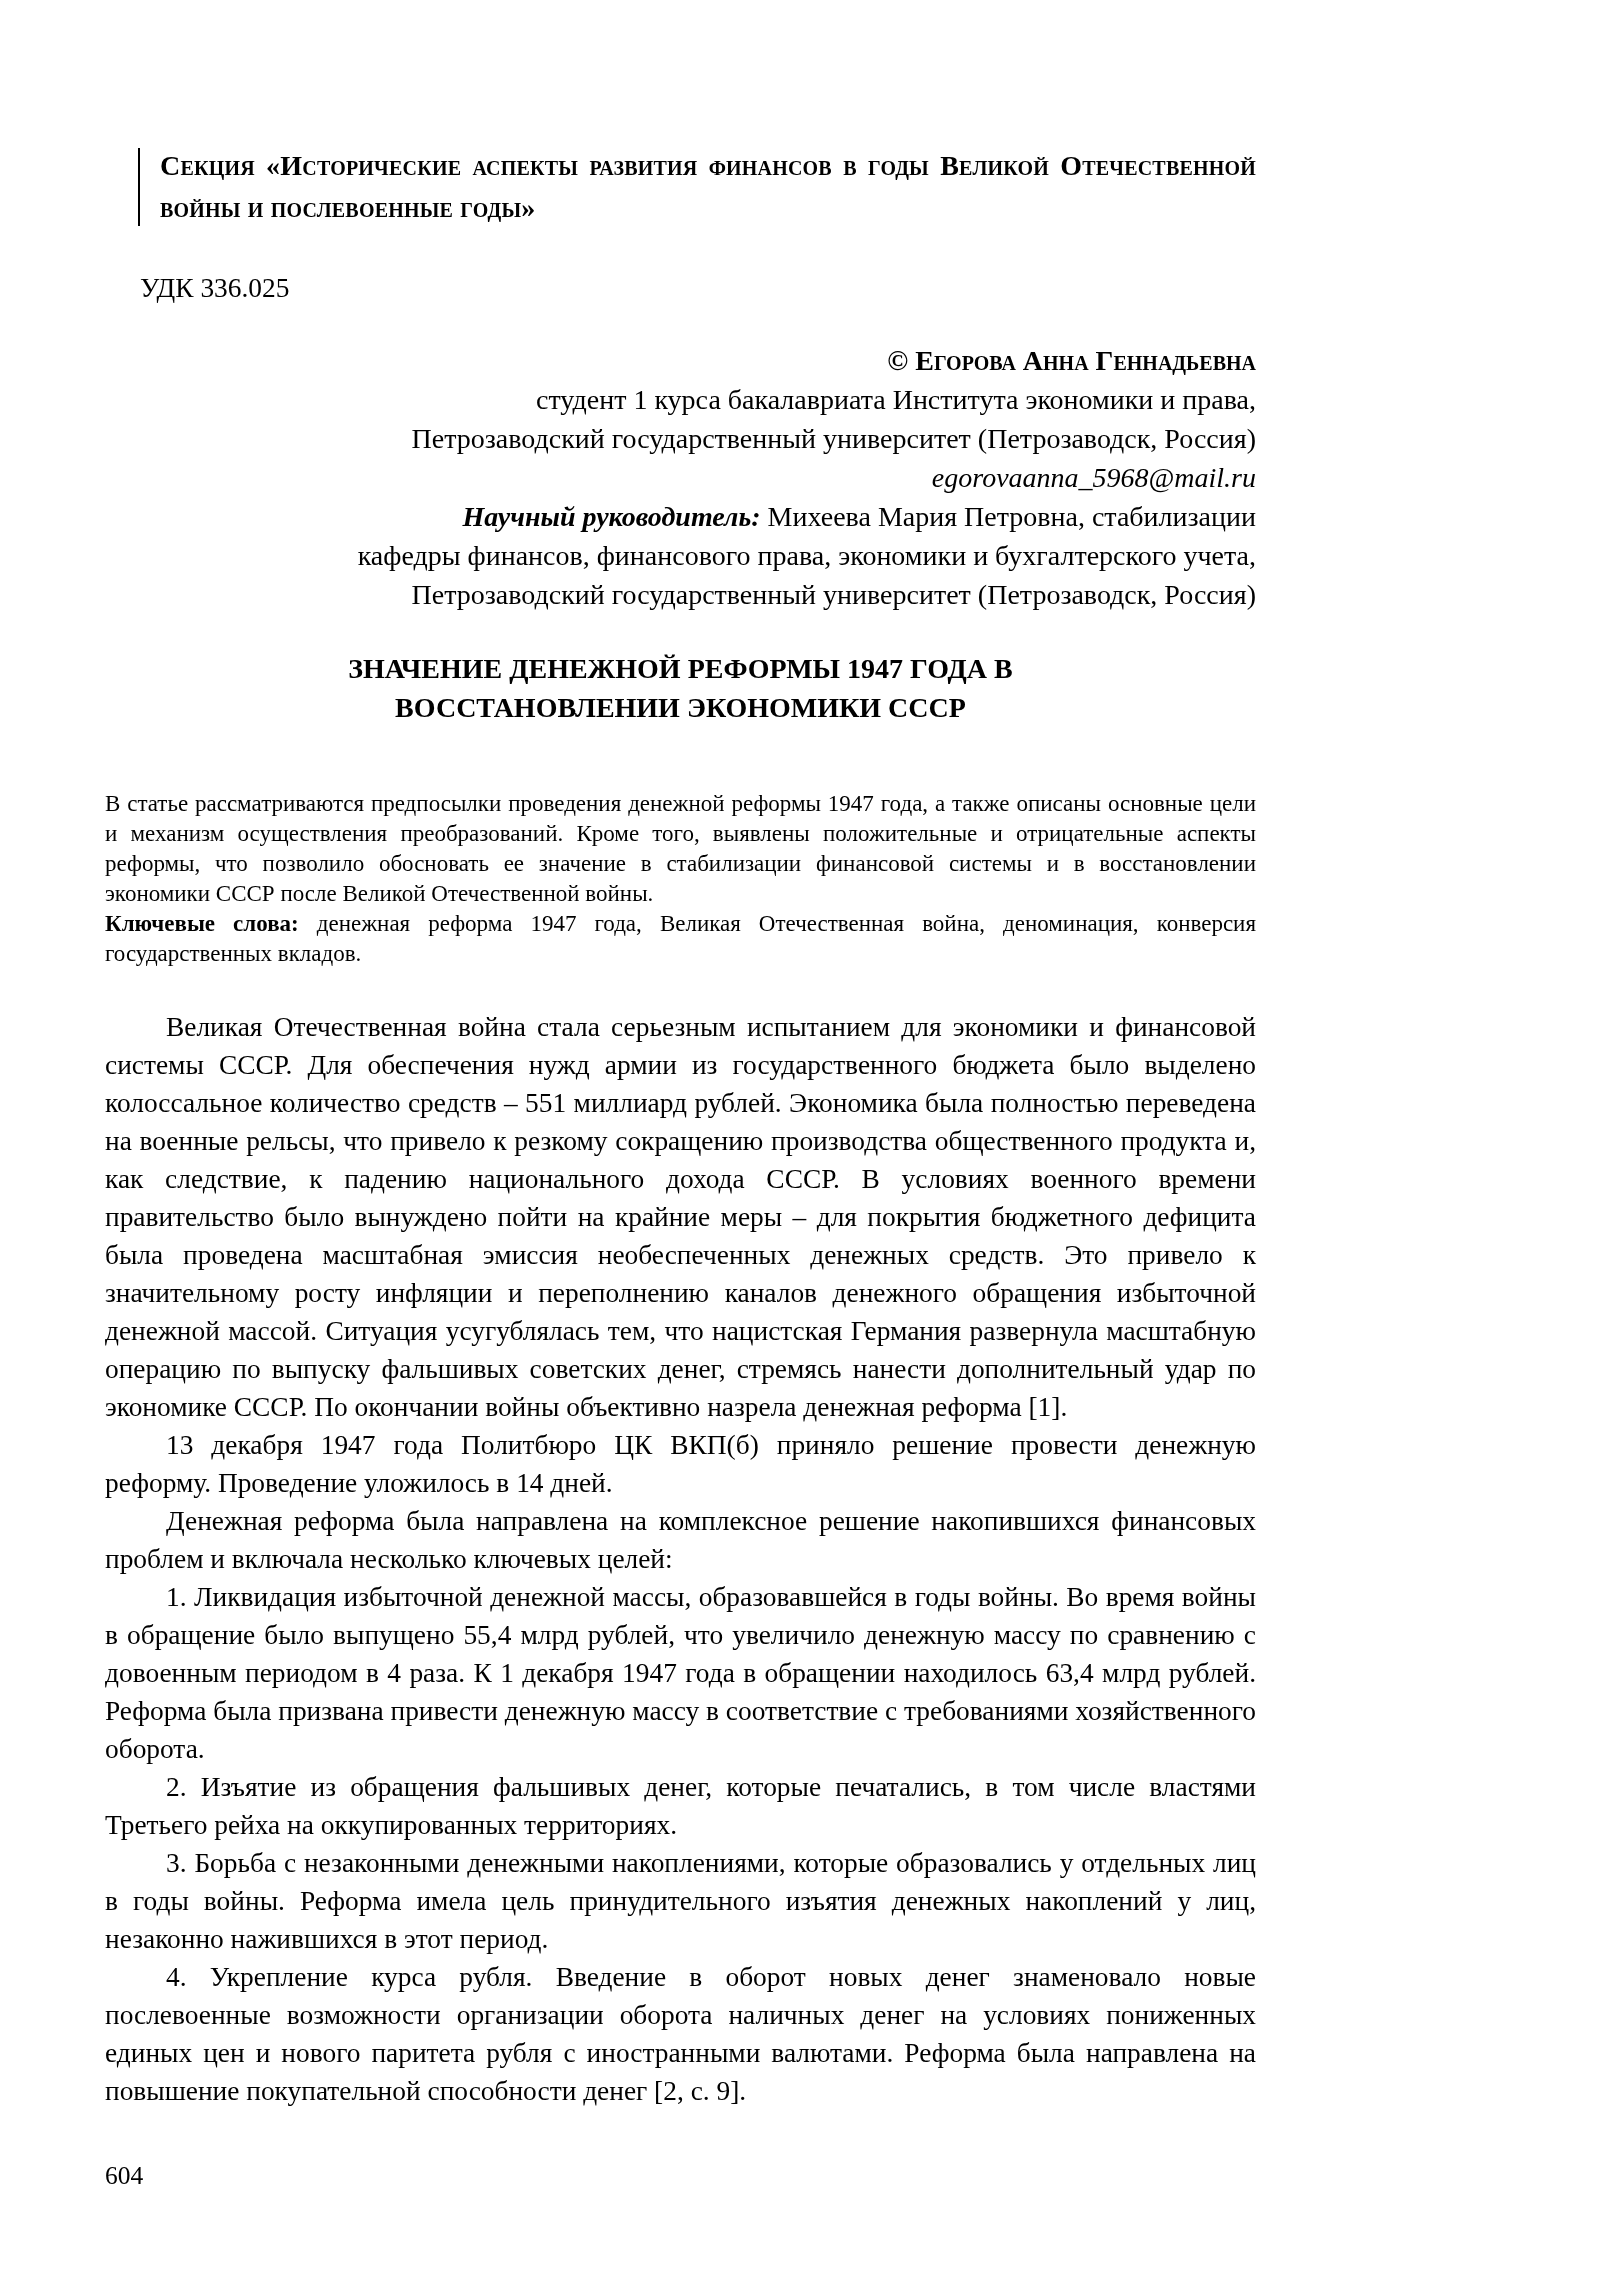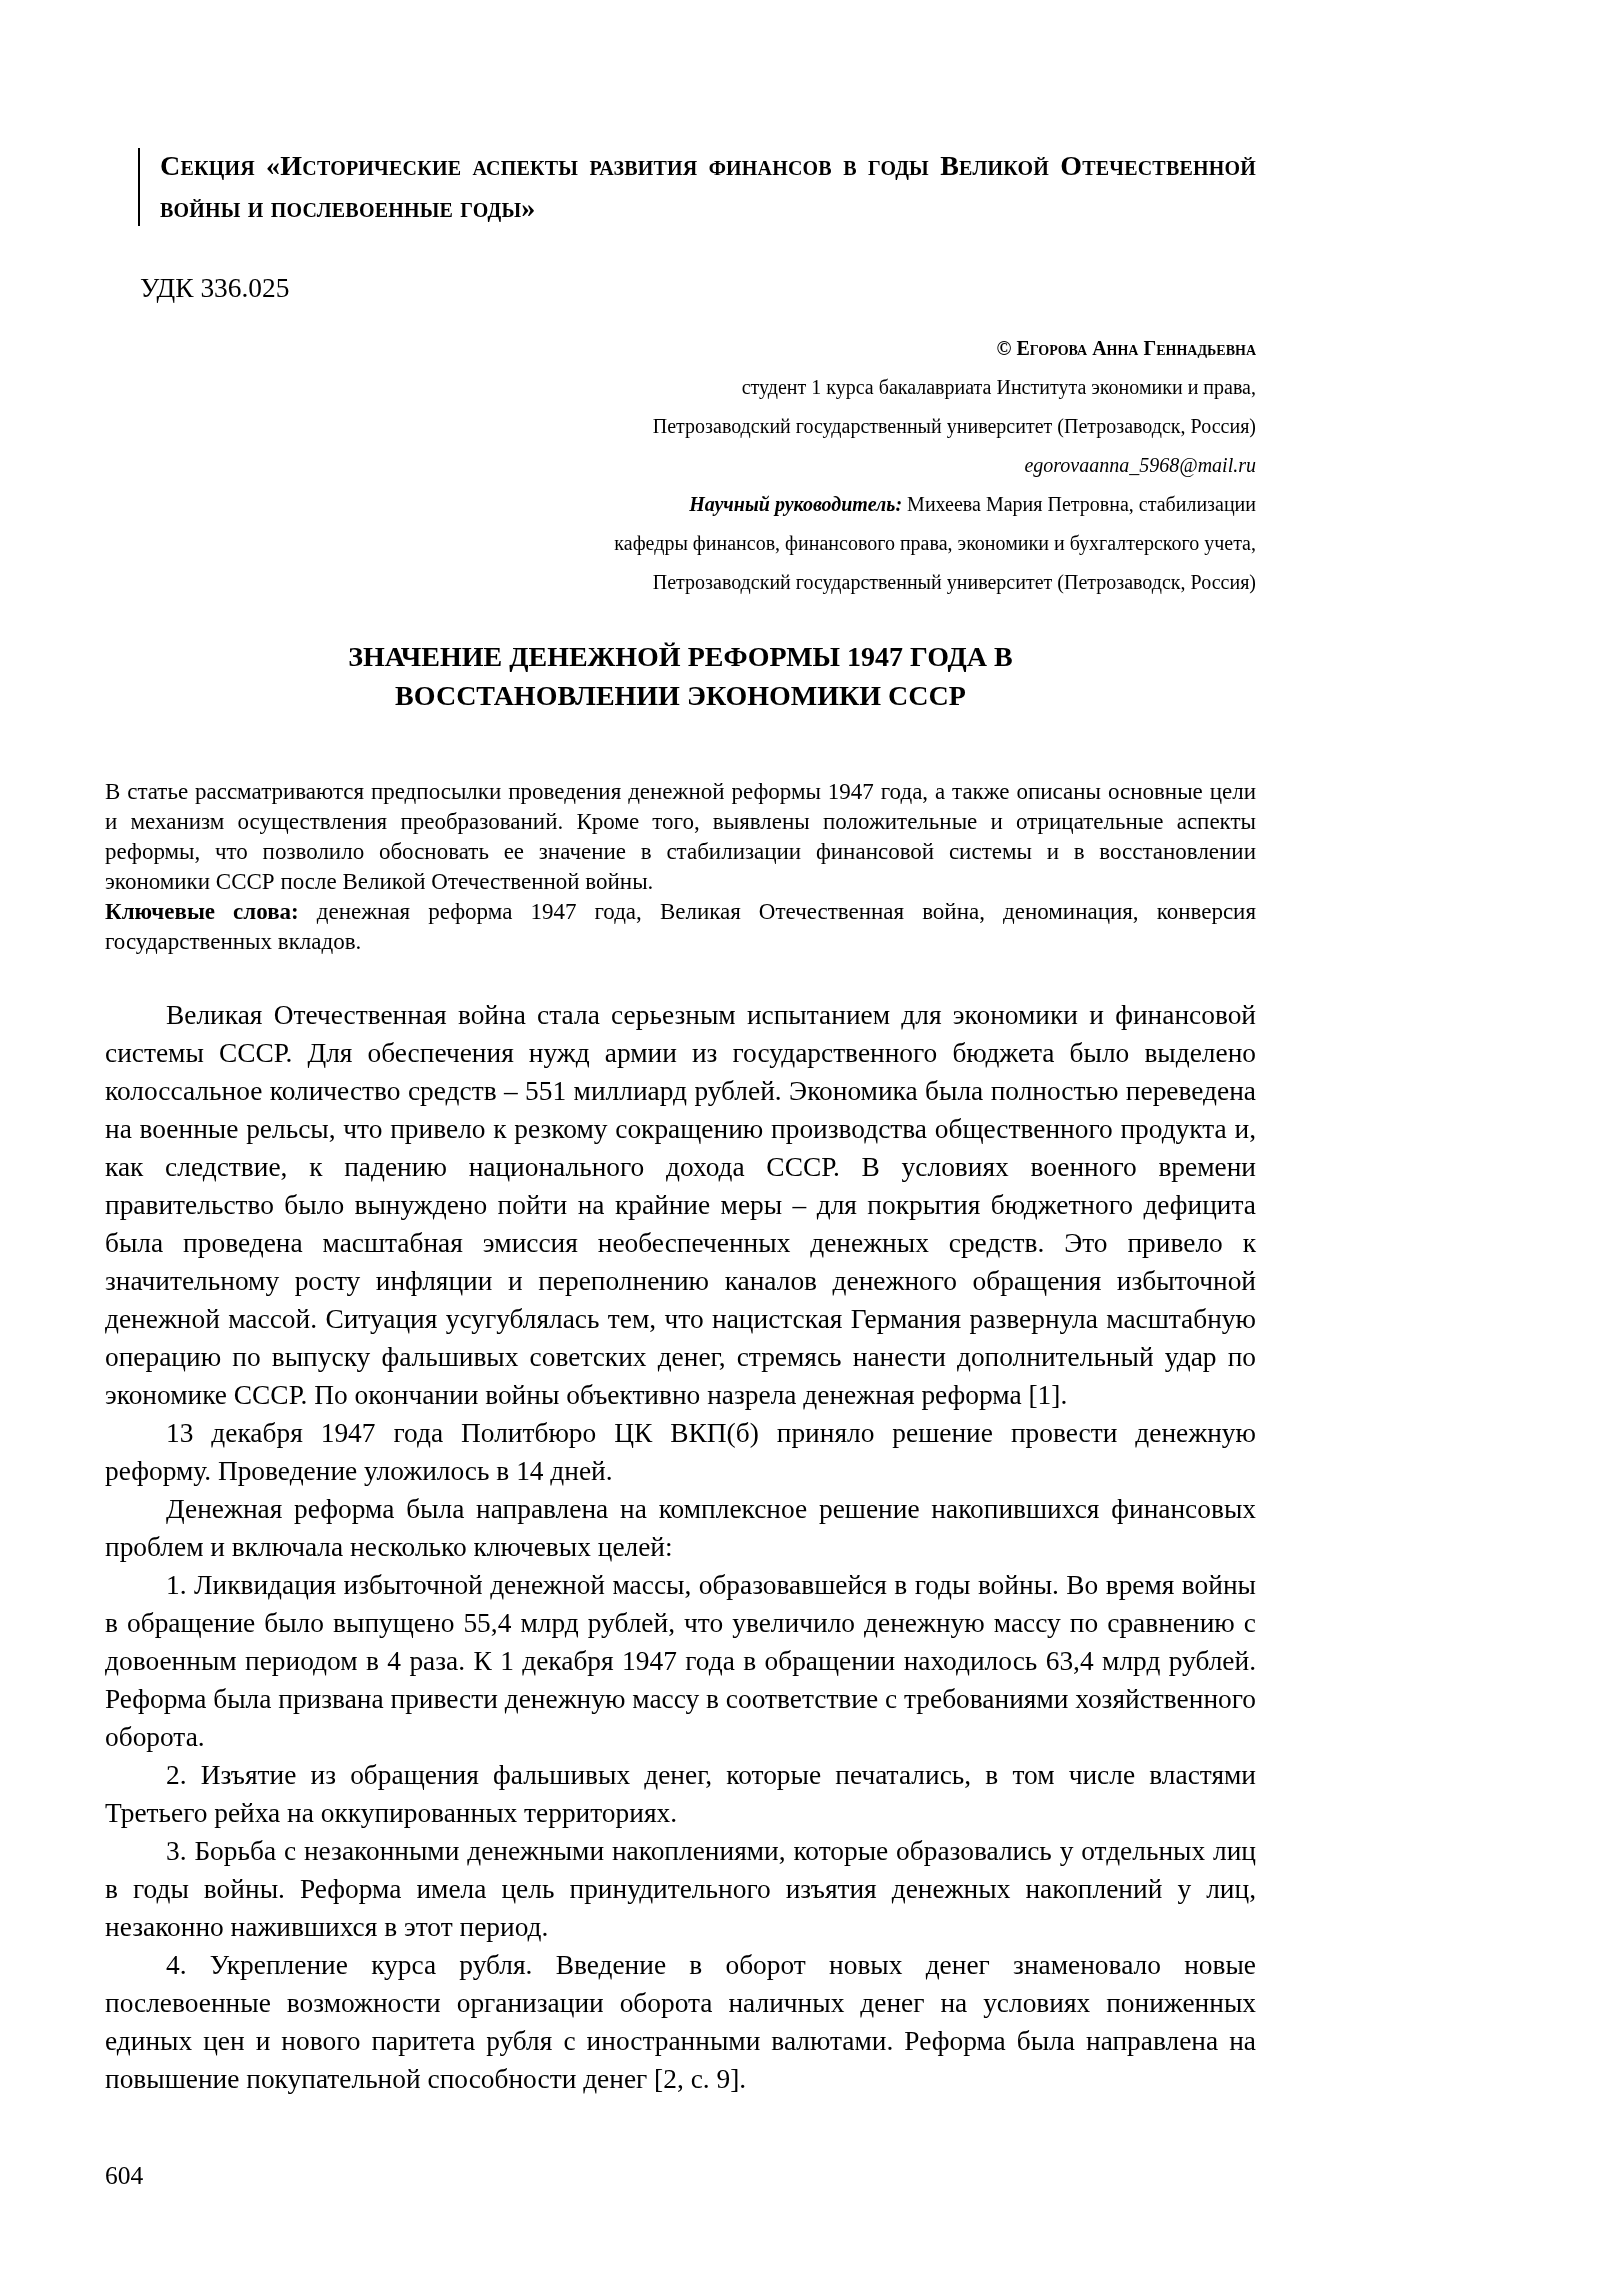--- a/index.html
+++ b/index.html
@@ -46,23 +46,23 @@
 
   .udc {
     margin-top: 42px;
     margin-left: 35px;
     font-size: 27.4px;
     line-height: 35px;
   }
 
   
   .author-block {
-    margin-top: 23px;
+    margin-top: 35px;
     text-align: right;
-    font-size: 20px;
+    font-size: 28px;
     line-height: 39px;
   }
   .author-name {
     font-weight: bold;
     font-variant: small-caps;
   }
   .email-line {
     font-style: italic;
   }
   .supervisor-label {

